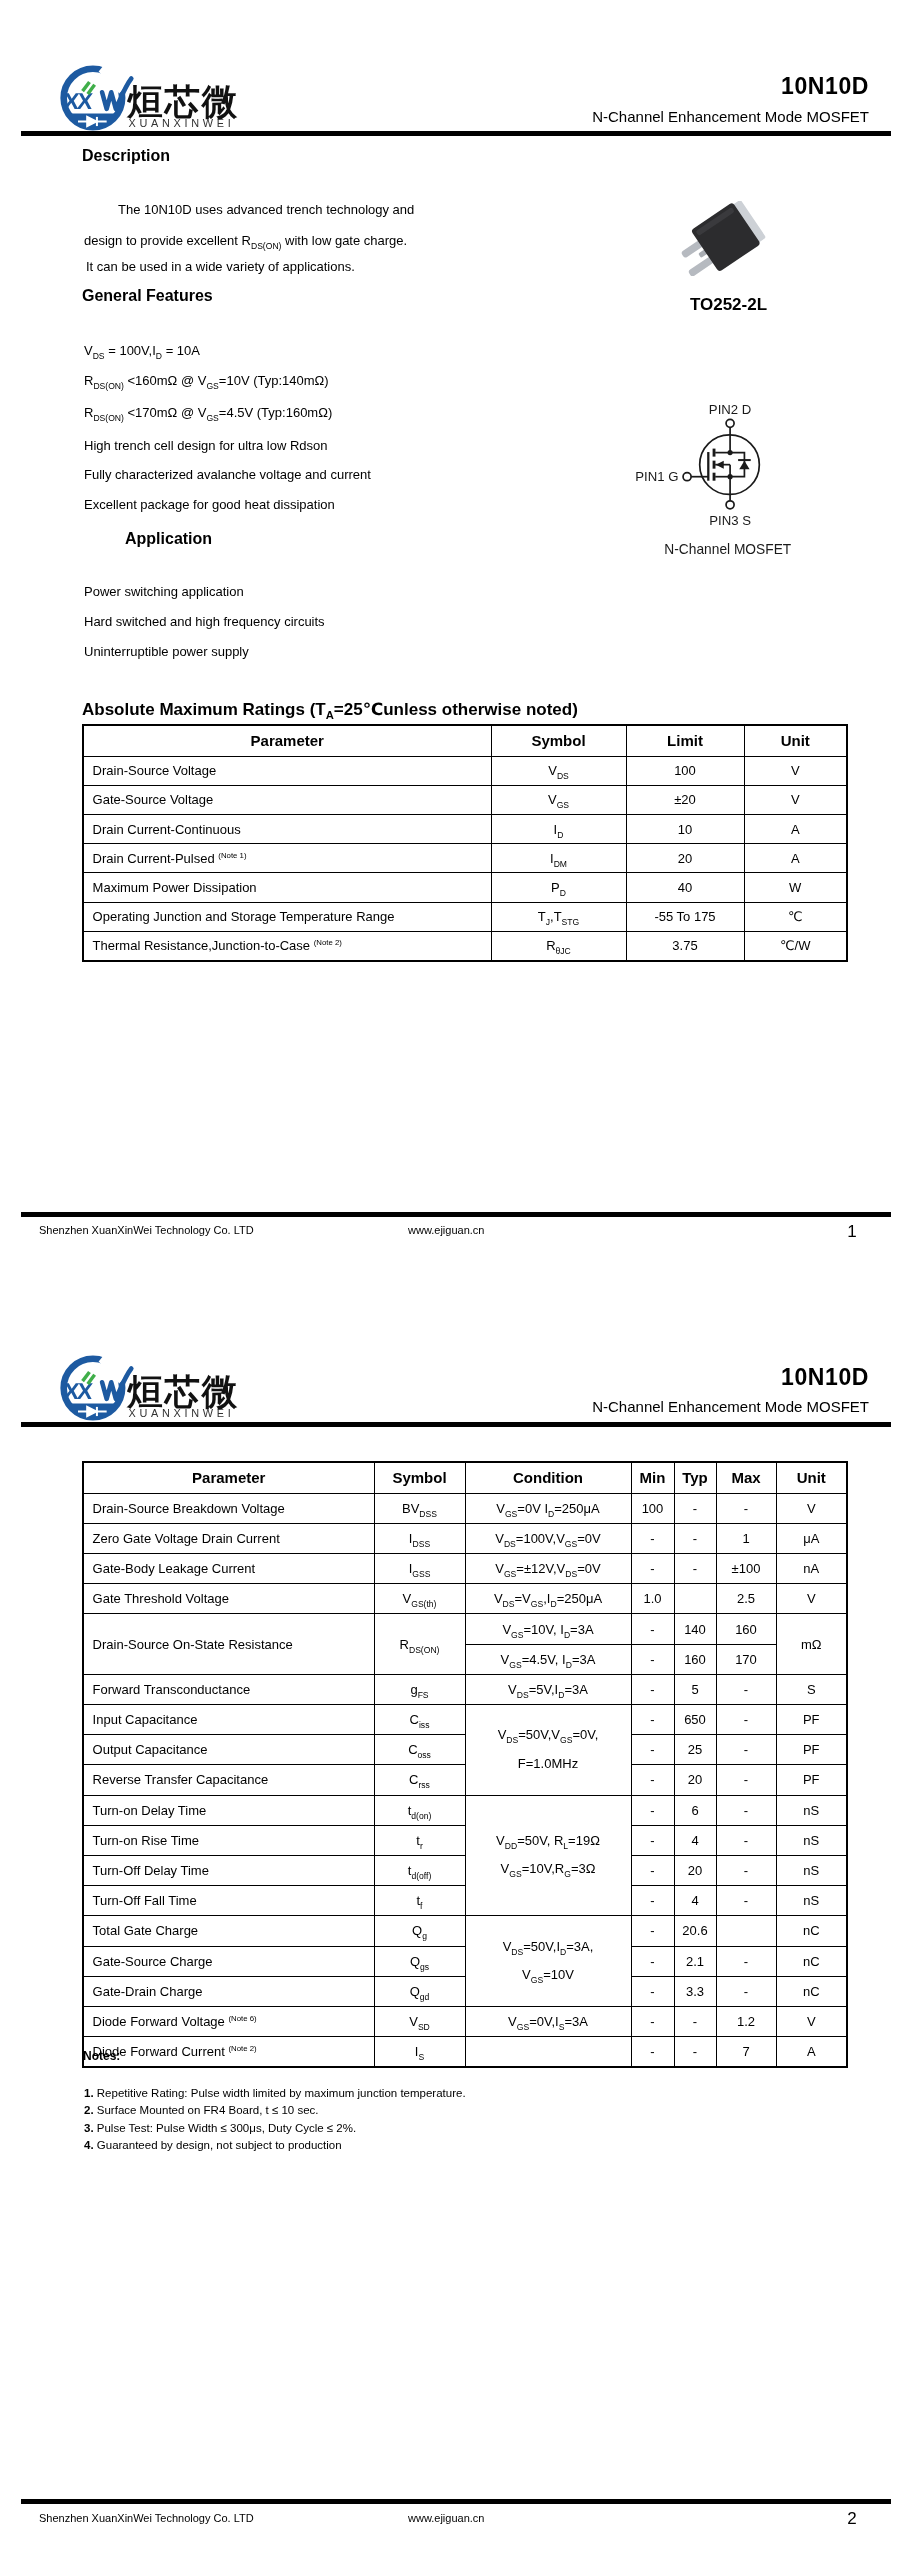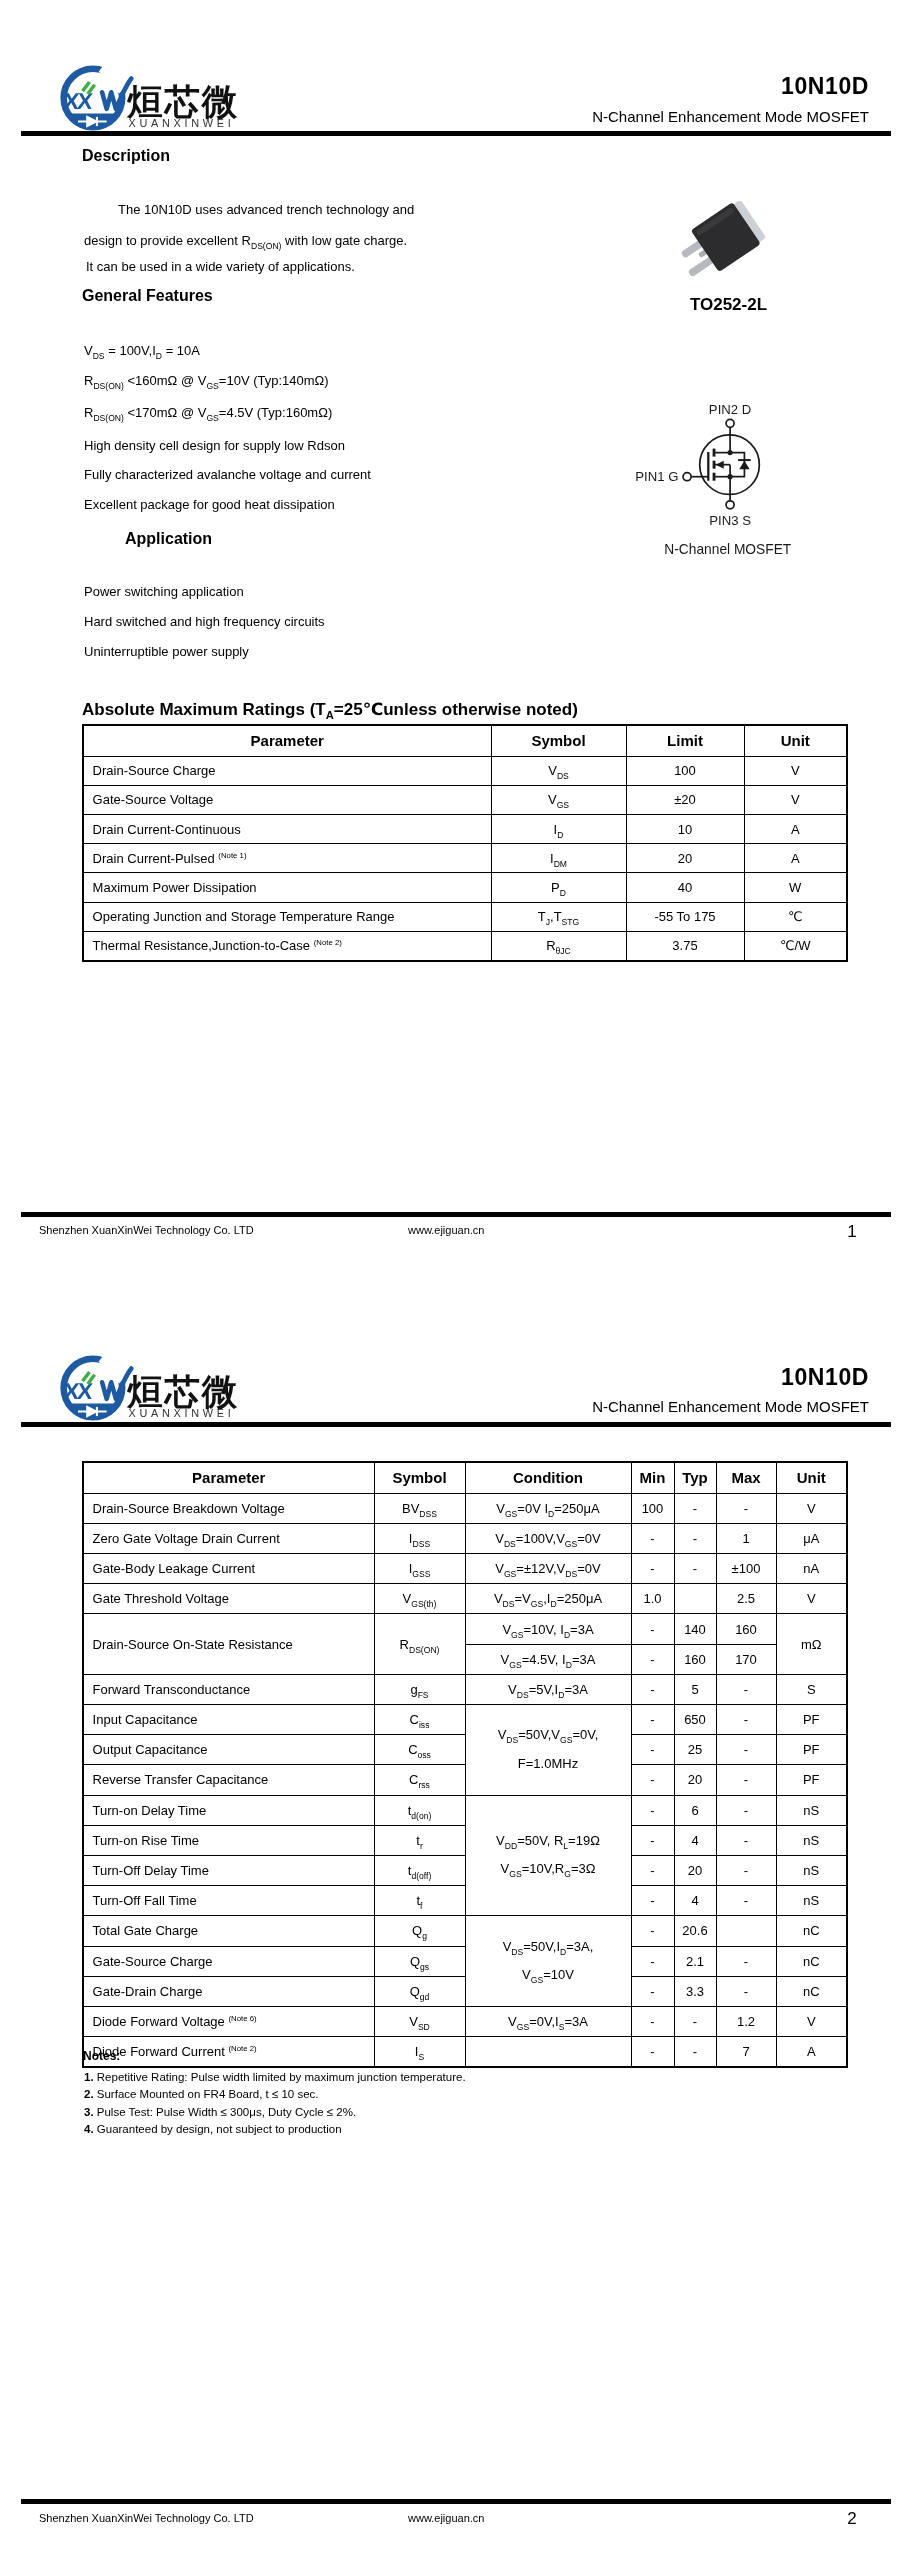--- a/index.html
+++ b/index.html
@@ -19,21 +19,21 @@
   th,td{border:1.1px solid #000;text-align:center;vertical-align:middle;padding:1.1px 3.4px;
         font-size:13px;color:#000;overflow:hidden;}
   th{font-size:15px;font-weight:bold;height:27.5px;}
   td{height:26px;}
   #ec-table td{height:27px;}
   td.al-l{text-align:left;padding-left:8.6px;}
   td.ml{line-height:2.2;}
   sub{font-size:66%;line-height:0;}
   sup{font-size:60%;line-height:0;vertical-align:super;}
   .notes-h{font-size:12px;font-weight:bold;}
-  .note-line{font-size:11.5px;white-space:nowrap;}
+  .note-line{font-size:11.5px;white-space:nowrap;margin-top:16px;}
   svg text{font-family:"Liberation Sans","DejaVu Sans",sans-serif;}
 </style>
 </head>
 <body>
 
 <div class="sheet">
 
   <div class="abs" style="left:55px;top:59px;width:218px;height:86px;">
     <svg width="218" height="86" viewBox="0 0 380 150">
       <circle cx="66" cy="68" r="51" fill="none" stroke="#1d5aa1" stroke-width="11.5"></circle>
@@ -60,21 +60,21 @@
 
   <div class="abs sec-h" style="left:82px;top:147px;">Description</div>
   <div class="abs body-line" style="left:118px;top:178px;">The 10N10D uses advanced trench technology and</div>
   <div class="abs body-line" style="left:84px;top:209px;">design to provide excellent R<sub>DS(ON)</sub> with low gate charge.</div>
   <div class="abs body-line" style="left:86px;top:235px;">It can be used in a wide variety of applications.</div>
 
   <div class="abs sec-h" style="left:82px;top:287px;">General Features</div>
   <div class="abs body-line" style="left:84px;top:319px;">V<sub>DS</sub> = 100V,I<sub>D</sub> = 10A</div>
   <div class="abs body-line" style="left:84px;top:349px;">R<sub>DS(ON)</sub> &lt;160mΩ @ V<sub>GS</sub>=10V  (Typ:140mΩ)</div>
   <div class="abs body-line" style="left:84px;top:381px;">R<sub>DS(ON)</sub> &lt;170mΩ @ V<sub>GS</sub>=4.5V  (Typ:160mΩ)</div>
-  <div class="abs body-line" style="left:84px;top:414px;">High density cell design for supply low Rdson</div>
+  <div class="abs body-line" style="left:84px;top:414px;">High trench cell design for ultra low Rdson</div>
   <div class="abs body-line" style="left:84px;top:443px;">Fully characterized avalanche voltage and current</div>
   <div class="abs body-line" style="left:84px;top:473px;">Excellent package for good heat dissipation</div>
 
   <div class="abs sec-h" style="left:82px;top:530px;margin-left:43px;">Application</div>
   <div class="abs body-line" style="left:84px;top:560px;">Power switching application</div>
   <div class="abs body-line" style="left:84px;top:590px;">Hard switched and high frequency circuits</div>
   <div class="abs body-line" style="left:84px;top:620px;">Uninterruptible power supply</div>
 
   <div class="abs" style="left:680px;top:201px;width:109px;height:75px;">
     <svg width="109" height="75" viewBox="0 0 190 130">
@@ -133,21 +133,21 @@
       <thead>
         <tr>
           <th>Parameter</th>
           <th>Symbol</th>
           <th>Limit</th>
           <th>Unit</th>
         </tr>
       </thead>
       <tbody>
         <tr>
-          <td class="al-l">Drain-Source Charge</td>
+          <td class="al-l">Drain-Source Voltage</td>
           <td>V<sub>DS</sub></td>
           <td>100</td>
           <td>V</td>
         </tr>
         <tr>
           <td class="al-l">Gate-Source Voltage</td>
           <td>V<sub>GS</sub></td>
           <td>±20</td>
           <td>V</td>
         </tr>

